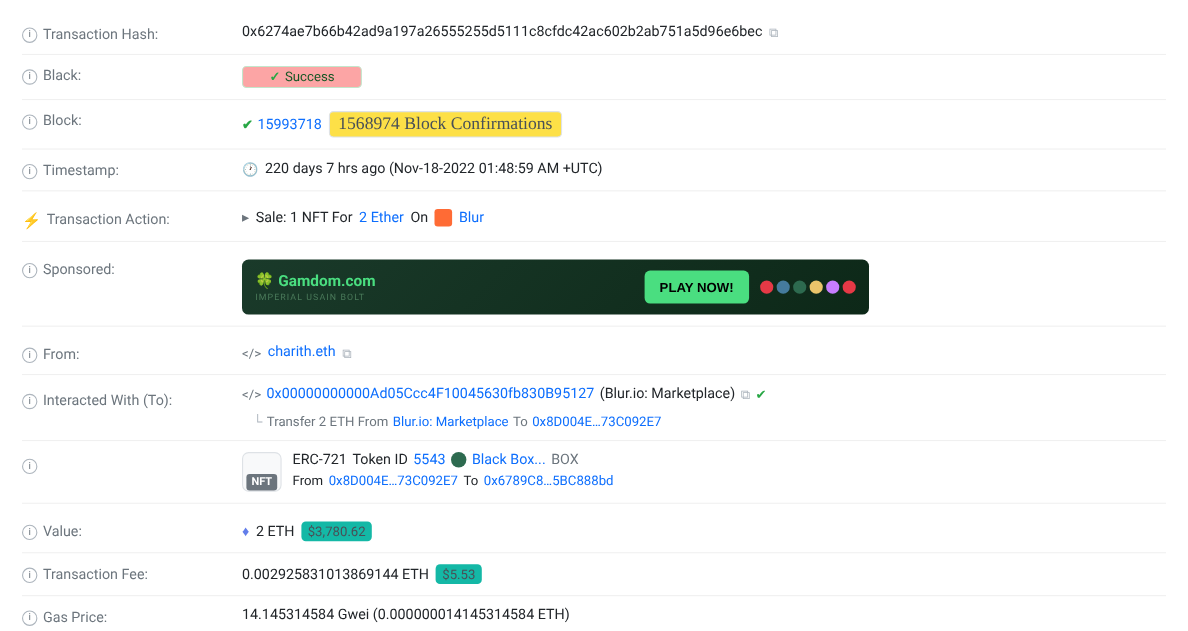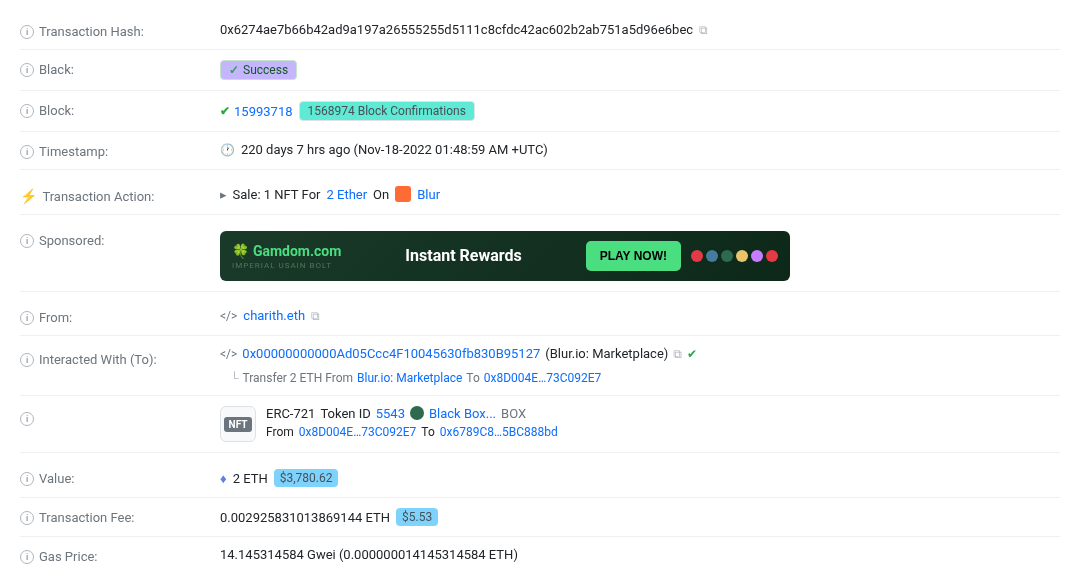--- a/index.html
+++ b/index.html
@@ -44,42 +44,43 @@
       border-radius: 50%;
       border: 1px solid #adb5bd;
       display: inline-flex;
       align-items: center;
       justify-content: center;
       font-size: 9px;
       color: #6c757d;
       flex-shrink: 0;
     }
     .badge-success {
-      background: #c4b5fd;
+      background: #fca5a5;
       color: #155724;
       border: 1px solid #c3e6cb;
       border-radius: 4px;
-      padding: 2px 8px;
+      padding: 2px 24px;
       font-size: 12px;
       display: inline-flex;
       align-items: center;
       gap: 4px;
     }
     .badge-success::before {
       content: '✓';
       color: #28a745;
       font-weight: bold;
     }
     .badge-confirmations {
-      background: #5eead4;
+      background: #fde047;
       border: 1px solid #dee2e6;
       border-radius: 4px;
       padding: 2px 8px;
-      font-size: 12px;
+      font-size: 16px;
       color: #495057;
+      font-family: Liberation Serif, serif;
     }
     .link-blue {
       color: #0d6efd;
       text-decoration: none;
       cursor: pointer;
     }
     .hash-text {
       font-size: 13px;
       color: #212529;
       word-break: break-all;
@@ -188,26 +189,26 @@
       gap: 10px;
       width: 100%;
     }
     .nft-icon-box {
       width: 36px;
       height: 36px;
       background: #f8f9fa;
       border: 1px solid #dee2e6;
       border-radius: 6px;
       display: flex;
-      align-items: center;
+      align-items: flex-end;
       justify-content: center;
       flex-shrink: 0;
     }
     .value-usd {
-      background: #7dd3fc;
+      background: #14b8a6;
       border-radius: 4px;
       padding: 2px 6px;
       font-size: 12px;
       color: #495057;
     }
     .eth-icon { color: #627EEA; font-size: 13px; }
     .row-erc { align-items: flex-start; }
     .label-col-top { padding-top: 6px; }
   </style>
 </head>
@@ -286,21 +287,20 @@
       <span>Sponsored:</span>
     </div>
     <div class="value-col">
       <div class="sponsored-banner">
         <div class="banner-content">
           <div style="display:flex;flex-direction:column;gap:2px;min-width:100px;">
             <div class="gamdom-logo">🍀 Gamdom.com</div>
             <div style="color:#4a7a5a;font-size:8px;letter-spacing:1px;">IMPERIAL   USAIN BOLT</div>
           </div>
           <div class="banner-main-text">
-            <span>Instant Rewards</span>
           </div>
           <button class="play-btn">PLAY NOW!</button>
           <div class="banner-circles">
             <div class="circle" style="background:#e63946;"></div>
             <div class="circle" style="background:#457b9d;"></div>
             <div class="circle" style="background:#2d6a4f;"></div>
             <div class="circle" style="background:#e9c46a;"></div>
             <div class="circle" style="background:#c77dff;"></div>
             <div class="circle" style="background:#e63946;"></div>
           </div>

